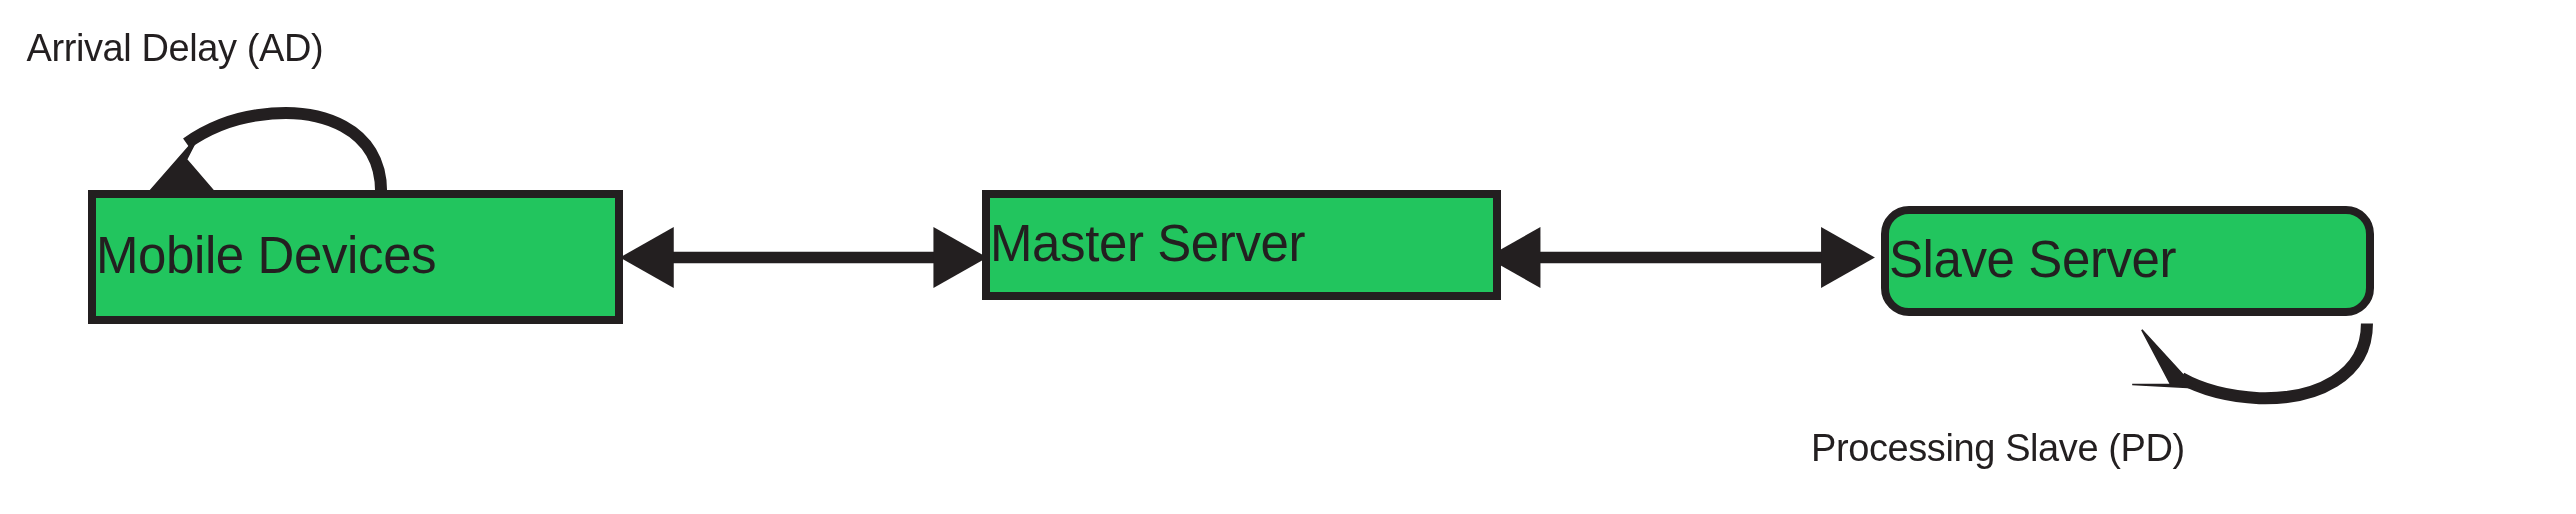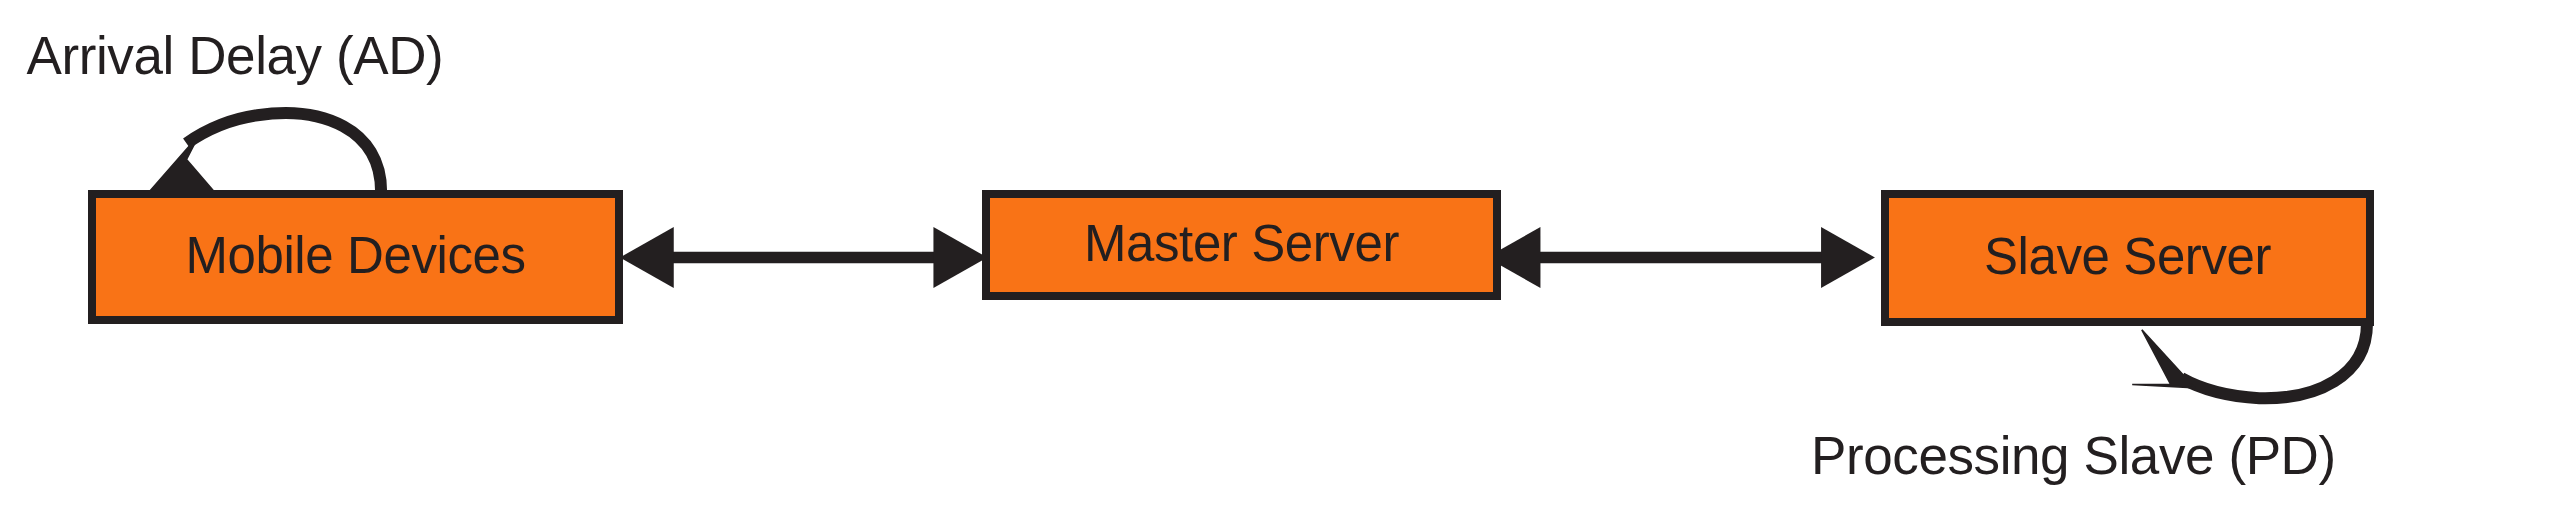--- a/index.html
+++ b/index.html
@@ -21,46 +21,46 @@
     top: 0;
     left: 0;
     width: 2576px;
     height: 515px;
     display: block;
   }
   .node-box {
     position: absolute;
     box-sizing: border-box;
     border: 8.8px solid #231f20;
-    background: #f97316;
+    background: #22c55e;
     display: flex;
     align-items: center;
-    justify-content: center;
+    justify-content: flex-start;
   }
   .node-label {
     font-family: "Liberation Sans", sans-serif;
     font-size: 51px;
     line-height: 1;
     color: #231f20;
     letter-spacing: -0.4px;
     white-space: nowrap;
     padding-bottom: 3.2px;
   }
   .edge-label {
     position: absolute;
     font-family: "Liberation Sans", sans-serif;
-    font-size: 53px;
+    font-size: 38px;
     line-height: 1;
     color: #231f20;
     letter-spacing: -0.4px;
     white-space: nowrap;
   }
   #box-mobile-devices { left: 88px; top: 190px; width: 535px; height: 134px; }
   #box-master-server  { left: 982px; top: 190px; width: 519px; height: 110px; }
-  #box-slave-server   { left: 1881px; top: 190px; width: 493px; height: 136px; }
+  #box-slave-server   { left: 1881px; top: 206px; width: 493px; height: 110px; border-radius: 28px; }
   #label-arrival-delay      { left: 26.5px;   top: 29px; }
   #label-distribution-delay { left: 1272px; top: 32px; }
   #label-processing-delay   { left: 1811px; top: 429px; }
 </style>
 </head>
 <body>
 
 <div id="canvas">
 
   <svg id="diagram-svg" viewBox="0 0 3204 640">

